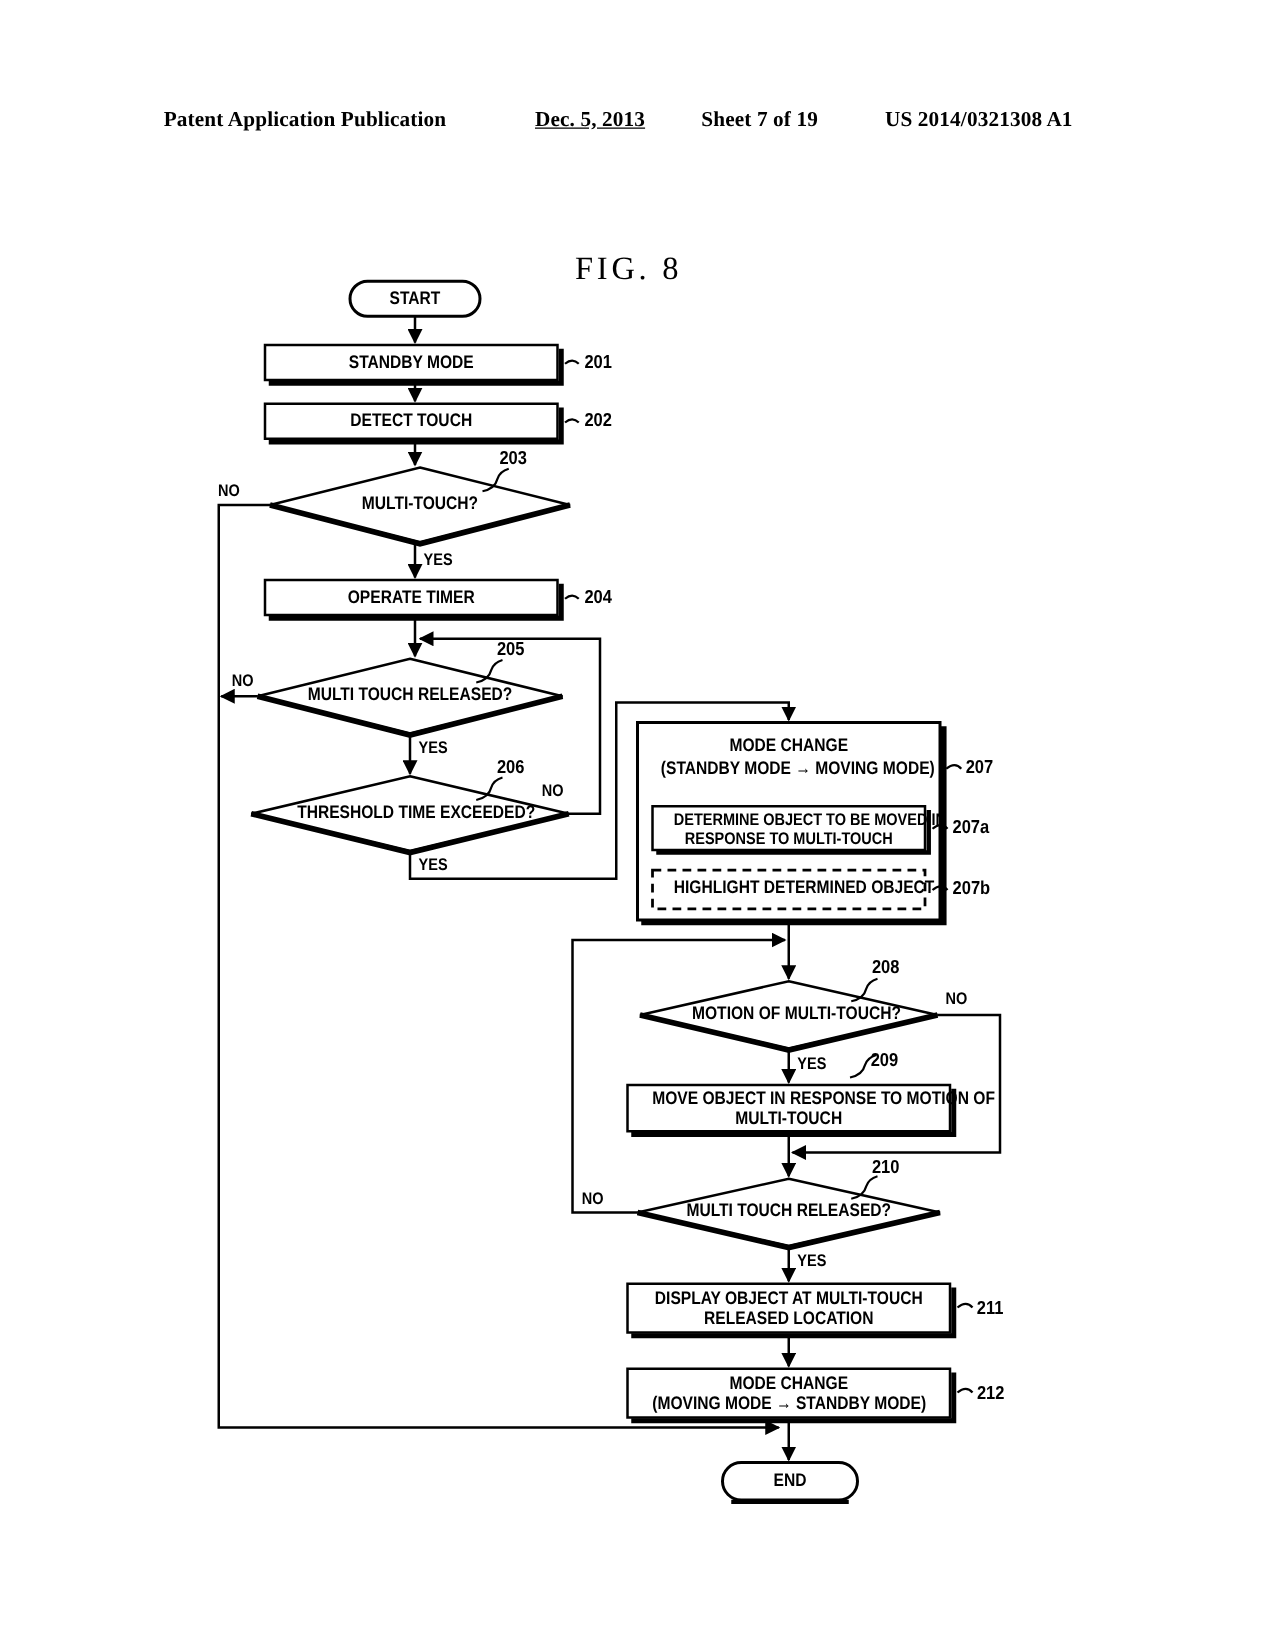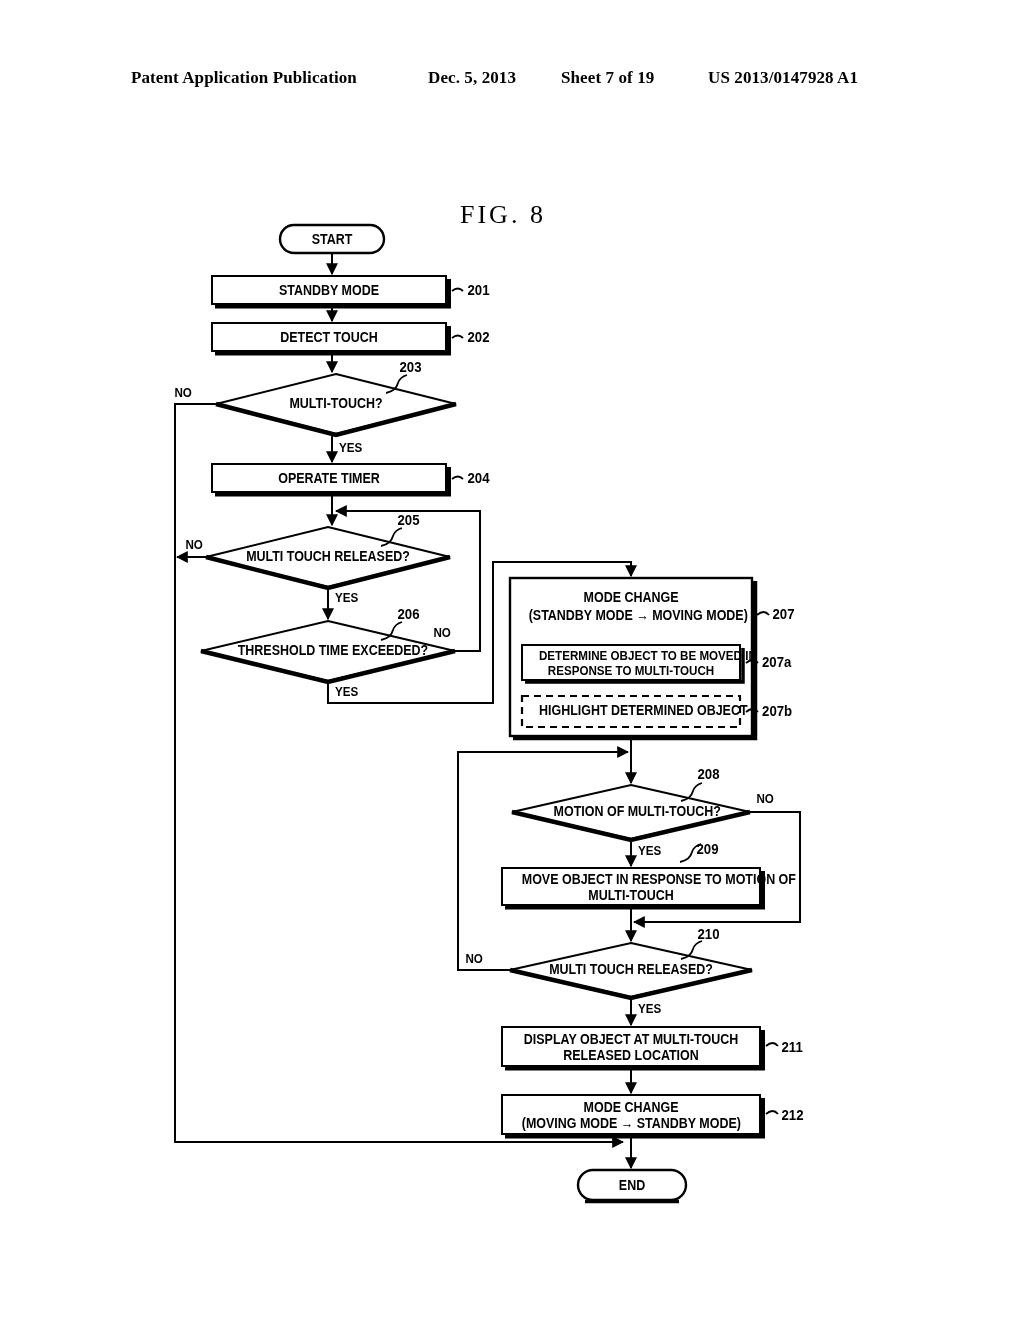--- a/index.html
+++ b/index.html
@@ -12,36 +12,36 @@
     height: 1320px;
     position: relative;
     font-family: "Liberation Sans", sans-serif;
     color: #000000;
     overflow: hidden;
   }
 
   
   #patent-header {
     position: absolute;
-    top: 68px;
+    top: 86px;
     left: 0;
     width: 1024px;
     height: 26px;
     font-family: "Liberation Serif", serif;
     font-weight: bold;
     font-size: 17px;
     letter-spacing: 0.1px;
     white-space: nowrap;
   }
   #patent-header .hdr {
     position: absolute;
     top: 0;
   }
   #hdr-pub   { left: 131px; }
-  #hdr-date  { left: 428px; }
+  #hdr-date  { left: 428px; text-decoration: underline; }
   #hdr-sheet { left: 561px; }
   #hdr-num   { left: 708px; }
 
   
   #figure-title {
     position: absolute;
     left: 460px;
     top: 200px;
     font-family: "Liberation Serif", serif;
     font-size: 26px;
@@ -95,21 +95,21 @@
     white-space: pre;
   }
 </style>
 </head>
 <body>
 
 <div id="patent-header">
   <span class="hdr" id="hdr-pub">Patent Application Publication</span>
   <span class="hdr" id="hdr-date">Dec. 5, 2013</span>
   <span class="hdr" id="hdr-sheet">Sheet 7 of 19</span>
-  <span class="hdr" id="hdr-num">US 2013/0147928 A1</span>
+  <span class="hdr" id="hdr-num">US 2014/0321308 A1</span>
 </div>
 
 <div id="figure-title">FIG. 8</div>
 
 <div id="flowchart">
 
   <svg width="1024" height="1320" viewBox="0 0 1024 1320">
     <defs>
       <marker id="arrow" viewBox="0 0 10 10" refX="9" refY="5" markerWidth="6" markerHeight="6" orient="auto-start-reverse">
         <path d="M 0 0 L 10 5 L 0 10 z" fill="#000"></path>

